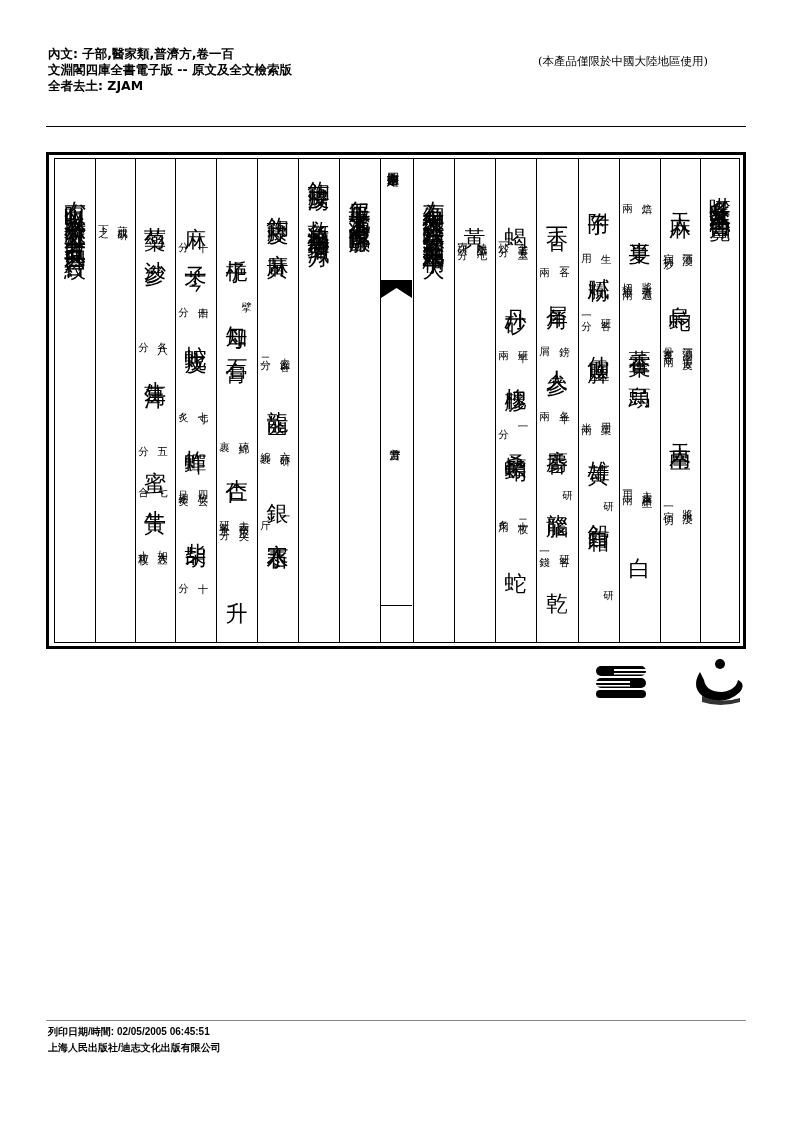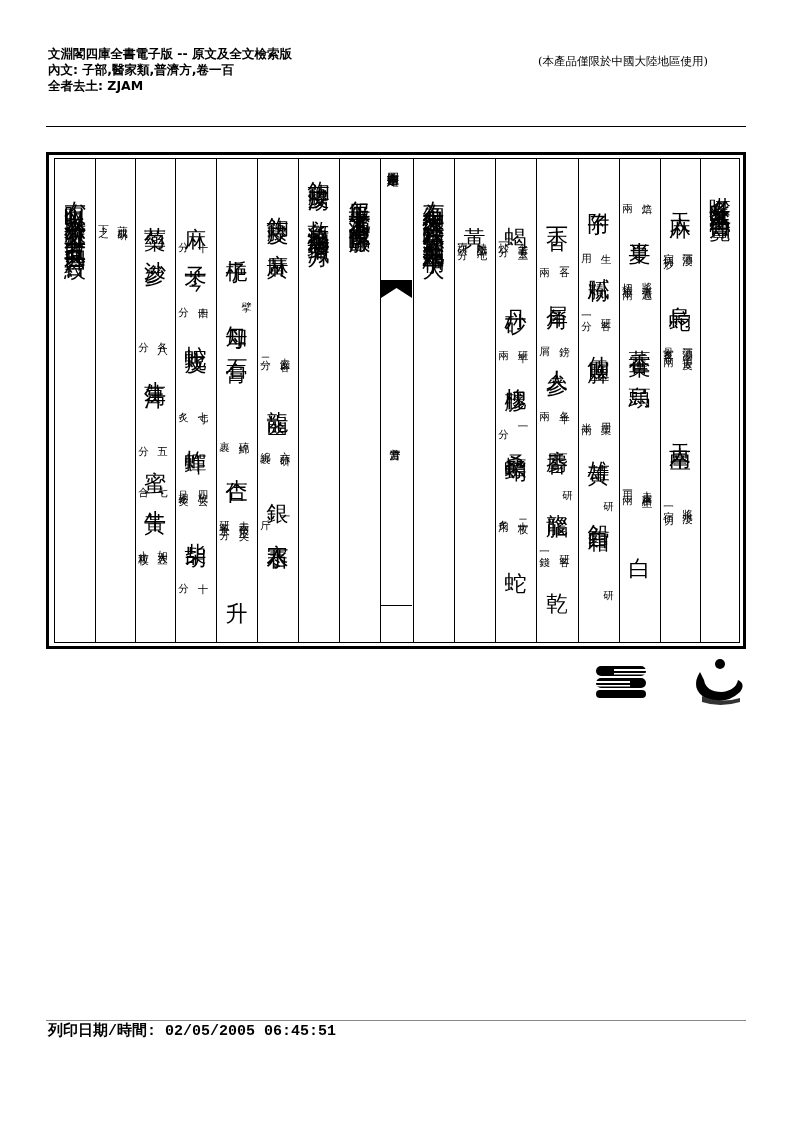--- a/index.html
+++ b/index.html
@@ -22,29 +22,29 @@
   .big { font-size: 22px; line-height: 22px; letter-spacing: 3px; }
   .sm  { font-size: 10.5px; line-height: 12px; letter-spacing: 2.5px; }
   .fold-text { font-size: 12.5px; line-height: 14px; letter-spacing: 0px; }
 
   .fold-notch { position: absolute; left: 381px; top: 280px; width: 31px; height: 20px; }
   .fold-line { position: absolute; left: 381px; top: 605px; width: 31px; height: 1px; background: #000; }
 
   .logo-area { position: absolute; left: 590px; top: 658px; width: 160px; height: 50px; }
 
   .ftr-rule { position: absolute; left: 46px; top: 1020px; width: 700px; height: 1px; background: #888; }
-  .ftr { position: absolute; left: 48px; top: 1024px; font-family: Liberation Mono, monospace;
-         font-weight: bold; font-size: 15px; line-height: 16px; }
+  .ftr { position: absolute; left: 48px; top: 1024px; font-family: Liberation Sans, sans-serif;
+         font-weight: bold; font-size: 10px; line-height: 16px; }
 </style>
 </head>
 <body>
 
 <div class="hdr-left">
+  <div>內文: 子部,醫家類,普濟方,卷一百</div>
   <div>文淵閣四庫全書電子版 -- 原文及全文檢索版</div>
-  <div>內文: 子部,醫家類,普濟方,卷一百</div>
   <div>全者去土: ZJAM</div>
 </div>
 <div class="hdr-right">
   <div>(本產品僅限於中國大陸地區使用)</div>
 </div>
 <div class="hdr-rule"></div>
 
 <div class="frame-outer"></div>
 <div class="frame-inner"></div>
 
@@ -236,13 +236,14 @@
       <circle cx="130" cy="6" r="5" fill="#000"></circle>
       <path d="M110 14 Q100 30 115 40 Q135 48 150 34 Q156 26 148 22 Q146 32 132 34 Q116 34 114 22 Z" fill="#000"></path>
       <path d="M112 38 Q130 46 150 40 L150 44 Q130 50 112 44 Z" fill="#333"></path>
     </g>
   </svg>
 </div>
 
 <div class="ftr-rule"></div>
 <div class="ftr">
   <div>列印日期/時間: 02/05/2005 06:45:51</div>
+  <div>上海人民出版社/迪志文化出版有限公司</div>
 </div>
 
 </body></html>

